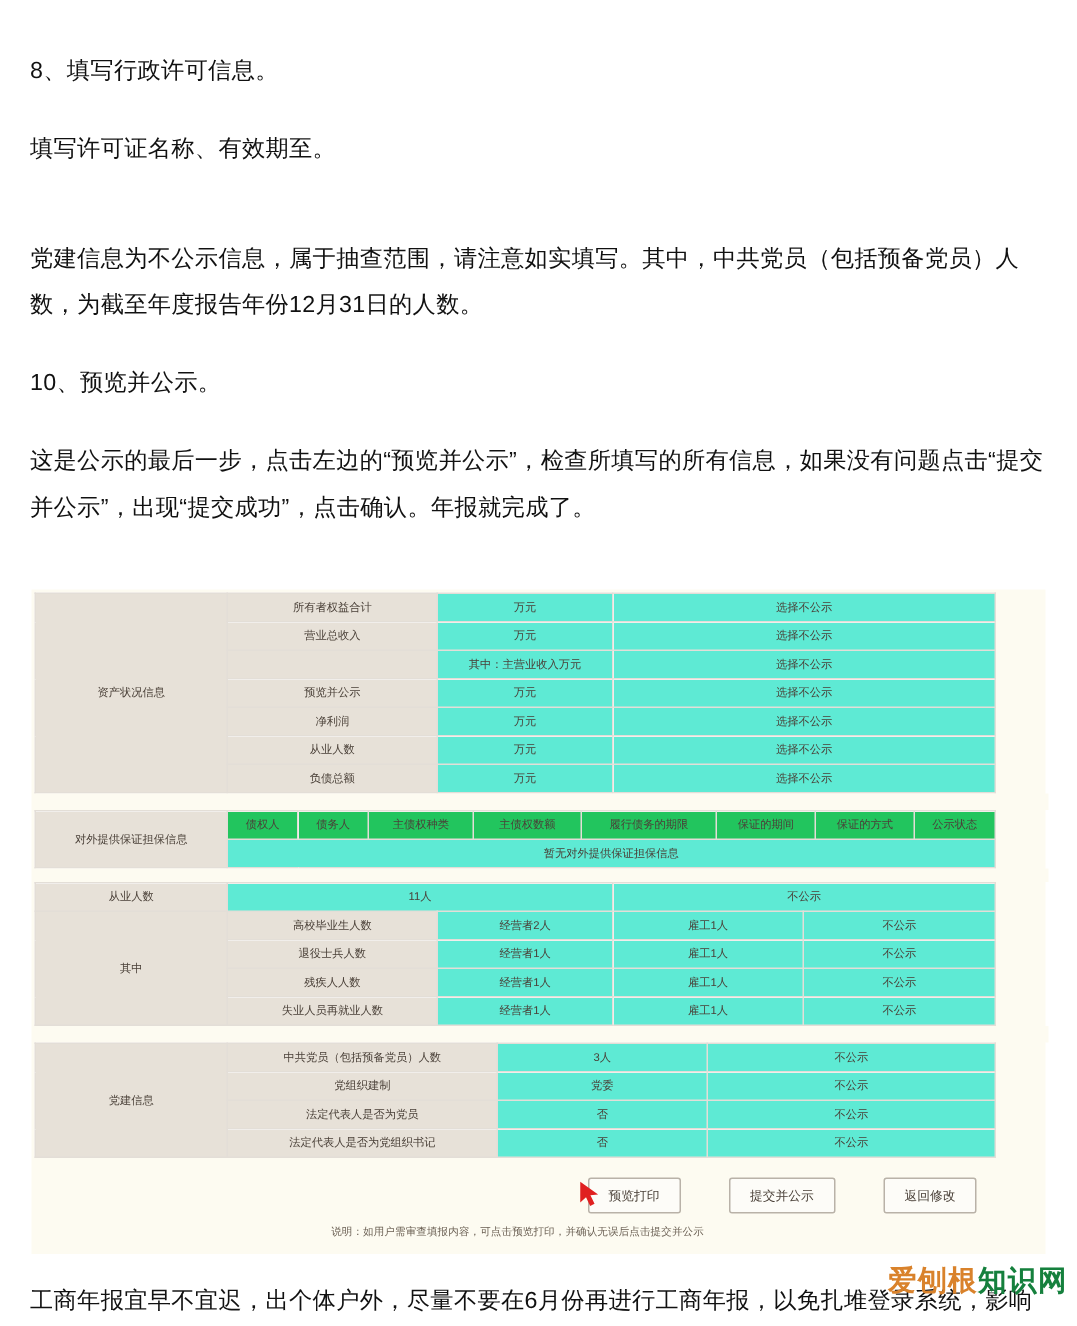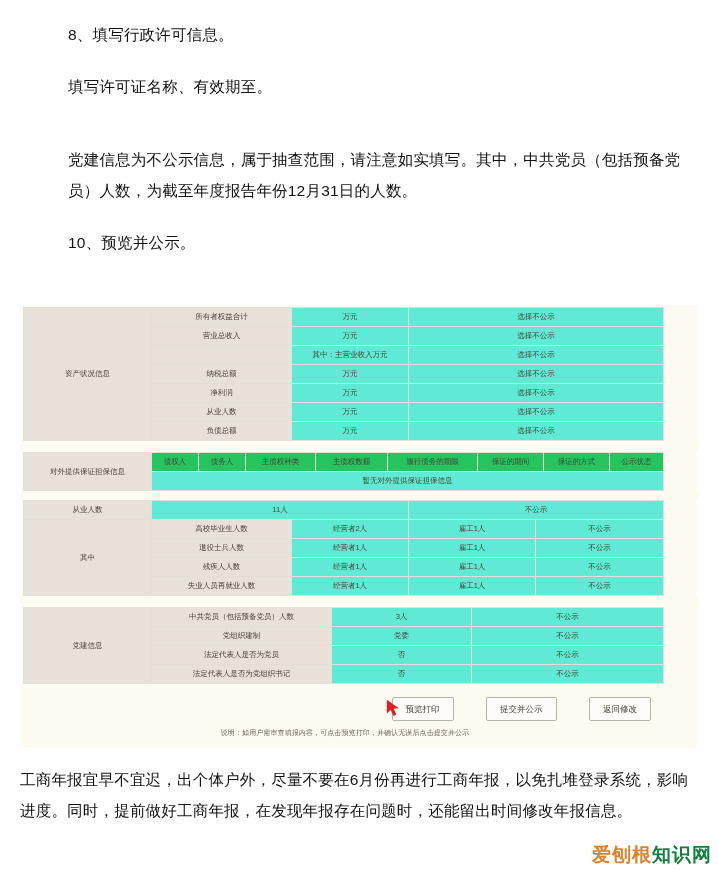--- a/index.html
+++ b/index.html
@@ -6,21 +6,21 @@
   body{
     width:718px;height:884px;
     background:#ffffff;
     font-family:"Liberation Sans","DejaVu Sans",sans-serif;
     color:#1a1a1a;
     overflow:hidden;
   }
   .page{position:relative;width:718px;height:884px;}
 
   
-  .article{padding:3px 20px;margin-left:48px;}
+  .article{padding:16px 20px;}
   .para{
     font-size:15.5px;
     line-height:31px;
     color:#111;
     margin:0;
     letter-spacing:.2px;
   }
   .sp-16{height:16px;}
   .sp-20{height:21px;}
   .sp-22{height:23px;}
@@ -130,20 +130,21 @@
     <div class="sp-16"></div>
     <p class="para">8、填写行政许可信息。</p>
     <div class="sp-20"></div>
     <p class="para">填写许可证名称、有效期至。</p>
     <div class="sp-20"></div>
     <div class="sp-20"></div>
     <p class="para">党建信息为不公示信息，属于抽查范围，请注意如实填写。其中，中共党员（包括预备党员）人数，为截至年度报告年份12月31日的人数。</p>
     <div class="sp-20"></div>
     <p class="para">10、预览并公示。</p>
     <div class="sp-20"></div>
+    <p class="para">这是公示的最后一步，点击左边的“预览并公示”，检查所填写的所有信息，如果没有问题点击“提交并公示”，出现“提交成功”，点击确认。年报就完成了。</p>
     <div class="sp-22"></div>
   </div>
 
   <div class="shot">
     <div class="shot-inner">
 
       <table class="t">
         <colgroup>
           <col style="width:128px">
             <col style="width:140px">
@@ -161,21 +162,21 @@
             <td class="lbl-r">营业总收入</td>
             <td class="val">万元</td>
             <td class="val">选择不公示</td>
           </tr>
           <tr>
             <td class="lbl-r"></td>
             <td class="val">其中：主营业收入万元</td>
             <td class="val">选择不公示</td>
           </tr>
           <tr>
-            <td class="lbl-r">纳税总额</td>
+            <td class="lbl-r">预览并公示</td>
             <td class="val">万元</td>
             <td class="val">选择不公示</td>
           </tr>
           <tr>
             <td class="lbl-r">净利润</td>
             <td class="val">万元</td>
             <td class="val">选择不公示</td>
           </tr>
           <tr>
             <td class="lbl-r">从业人数</td>

